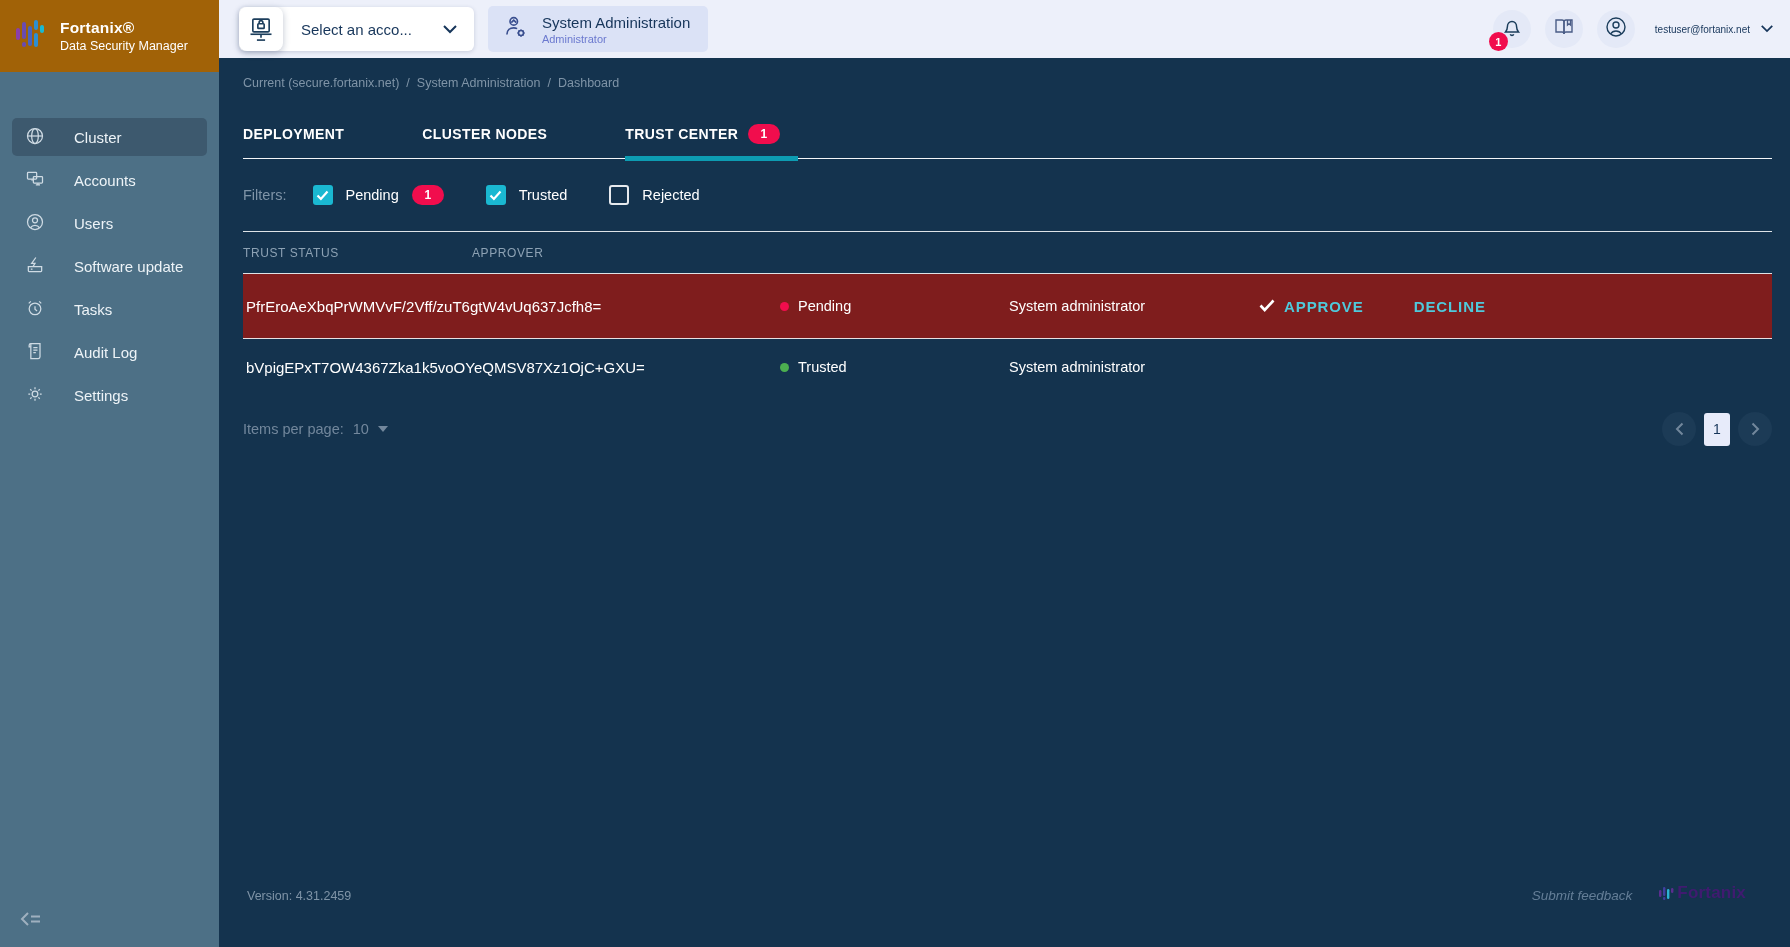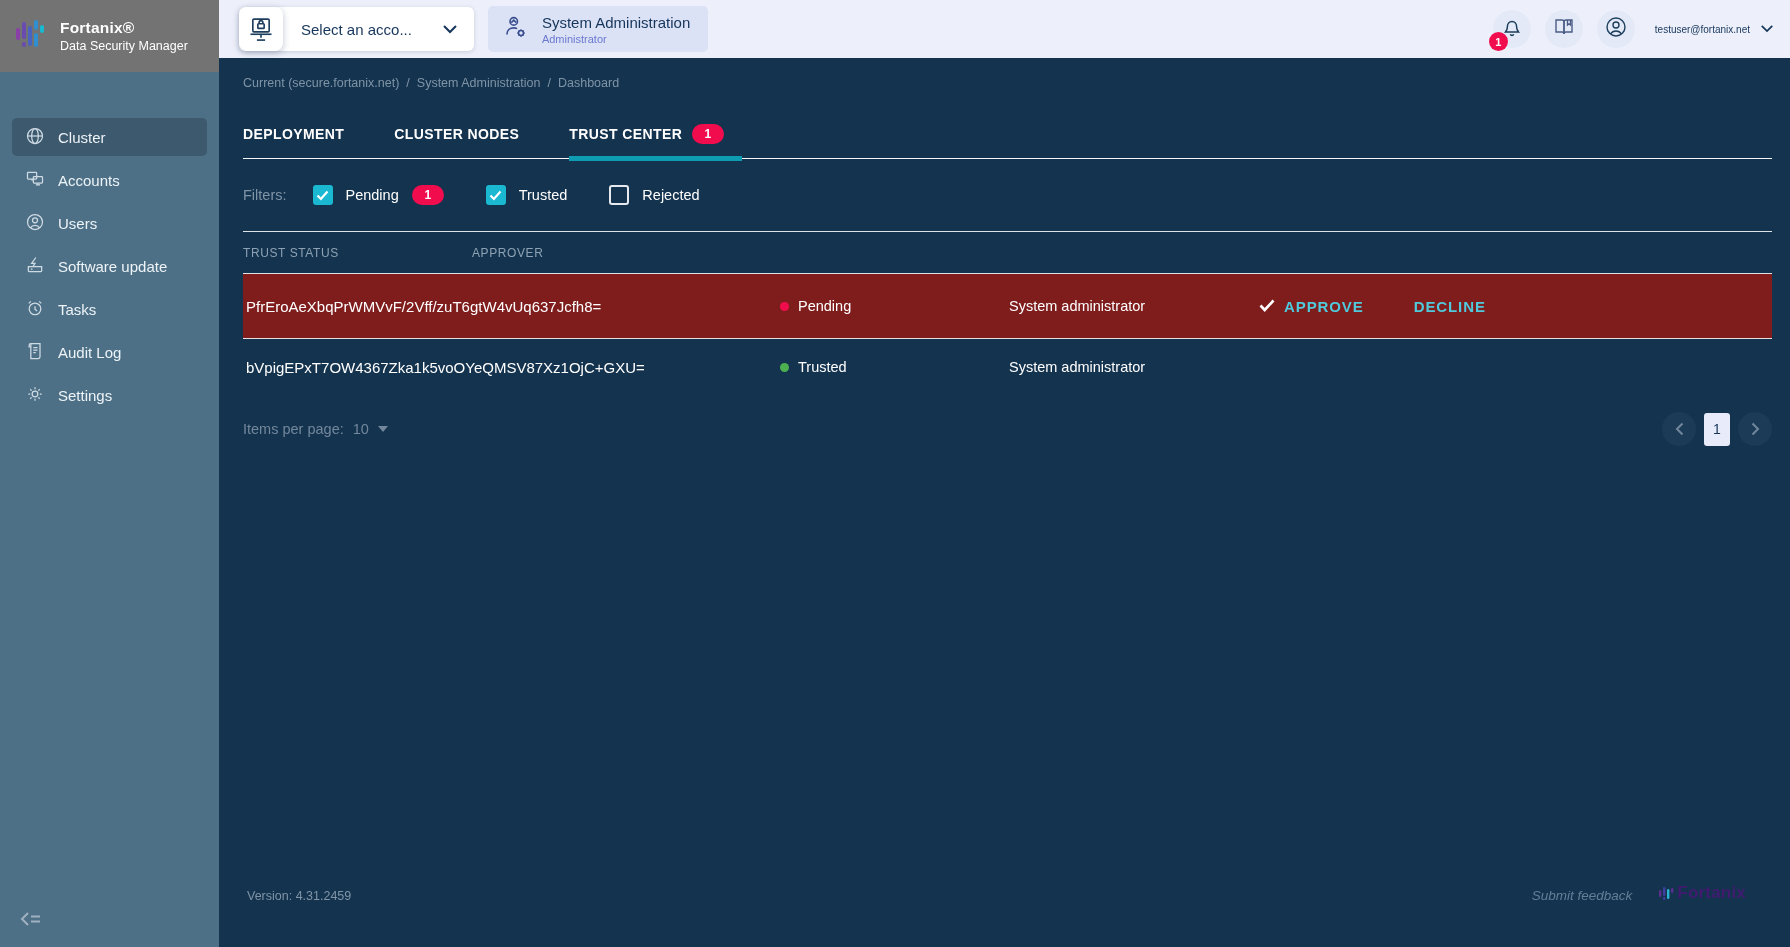--- a/index.html
+++ b/index.html
@@ -2,25 +2,25 @@
 <html><head>
 <meta charset="utf-8">
 <style>
   * { margin:0; padding:0; box-sizing:border-box; }
   html,body { width:1790px; height:947px; overflow:hidden; background:#14334E;
     font-family:"Liberation Sans", sans-serif; }
   .app { display:flex; width:1790px; height:947px; }
 
   
   .sidebar { width:219px; background:#4D7086; display:flex; flex-direction:column; position:relative; flex-shrink:0; }
-  .logo-area { height:72px; background:#737373; display:flex; align-items:center; padding:0 14px; gap:10px; }
+  .logo-area { height:72px; background:#a16207; display:flex; align-items:center; padding:0 14px; gap:10px; }
   .logo-text .brand-name { color:#fff; font-size:15.5px; font-weight:bold; letter-spacing:.2px; }
   .logo-text .brand-product { color:#fff; font-size:12.5px; margin-top:2px; }
   .menu { padding:46px 12px 0; flex:1; }
-  .menu-item { height:38px; margin-bottom:5px; display:flex; align-items:center; gap:13px;
+  .menu-item { height:38px; margin-bottom:5px; display:flex; align-items:center; gap:29px;
     padding:0 13px; border-radius:5px; color:#EDF3F7; font-size:15px; cursor:pointer; }
   .menu-item.active { background:#3D596E; }
   .menu-item svg { flex-shrink:0; }
   .collapse-btn { position:absolute; left:20px; bottom:16px; cursor:pointer; }
 
   
   .main { flex:1; display:flex; flex-direction:column; position:relative; }
   .topbar { height:58px; background:#EDF0FA; display:flex; align-items:center; padding:0 16px 0 20px; flex-shrink:0; }
   .account-pill { height:44px; background:#fff; border-radius:6px; display:flex; align-items:center;
     box-shadow:0 1px 4px rgba(25,45,85,.18); cursor:pointer; }
@@ -37,21 +37,21 @@
     display:flex; align-items:center; justify-content:center; cursor:pointer; position:relative; }
   .notif-badge { position:absolute; left:-4px; bottom:-3px; min-width:19px; height:19px; border-radius:10px;
     background:#F10D4D; color:#fff; font-size:11px; font-weight:bold; display:flex; align-items:center;
     justify-content:center; padding:0 5px; }
   .user-email { color:#16355A; font-size:10px; margin-left:6px; cursor:pointer; display:flex; align-items:center; gap:10px; }
 
   
   .content { flex:1; padding:18px 18px 0 24px; position:relative; }
   .breadcrumb { color:#7F94A7; font-size:12.5px; }
   .breadcrumb .sep { margin:0 7px; }
-  .tabs { margin-top:34px; display:flex; gap:50px; border-bottom:1px solid #F4F6F8; margin-right:0; }
+  .tabs { margin-top:34px; display:flex; gap:78px; border-bottom:1px solid #F4F6F8; margin-right:0; }
   .tab { color:#FFF; font-size:14px; font-weight:600; letter-spacing:.4px; padding-bottom:14px;
     position:relative; cursor:pointer; display:flex; align-items:center; gap:10px; }
   .tab.active::after { content:""; position:absolute; left:0; right:-18px; bottom:-3px; height:5px; background:#0D9CB2; }
   .pill-badge { min-width:32px; height:20px; border-radius:10px; background:#F10D4D; color:#fff;
     font-size:12px; font-weight:bold; display:flex; align-items:center; justify-content:center; padding:0 9px; }
 
   .filters { margin-top:26px; display:flex; align-items:center; }
   .filters-label { color:#7F94A7; font-size:14.5px; margin-right:26px; }
   .filter-group { display:flex; align-items:center; gap:13px; margin-right:42px; cursor:pointer; }
   .checkbox { width:20px; height:20px; border-radius:3px; display:flex; align-items:center; justify-content:center; }

